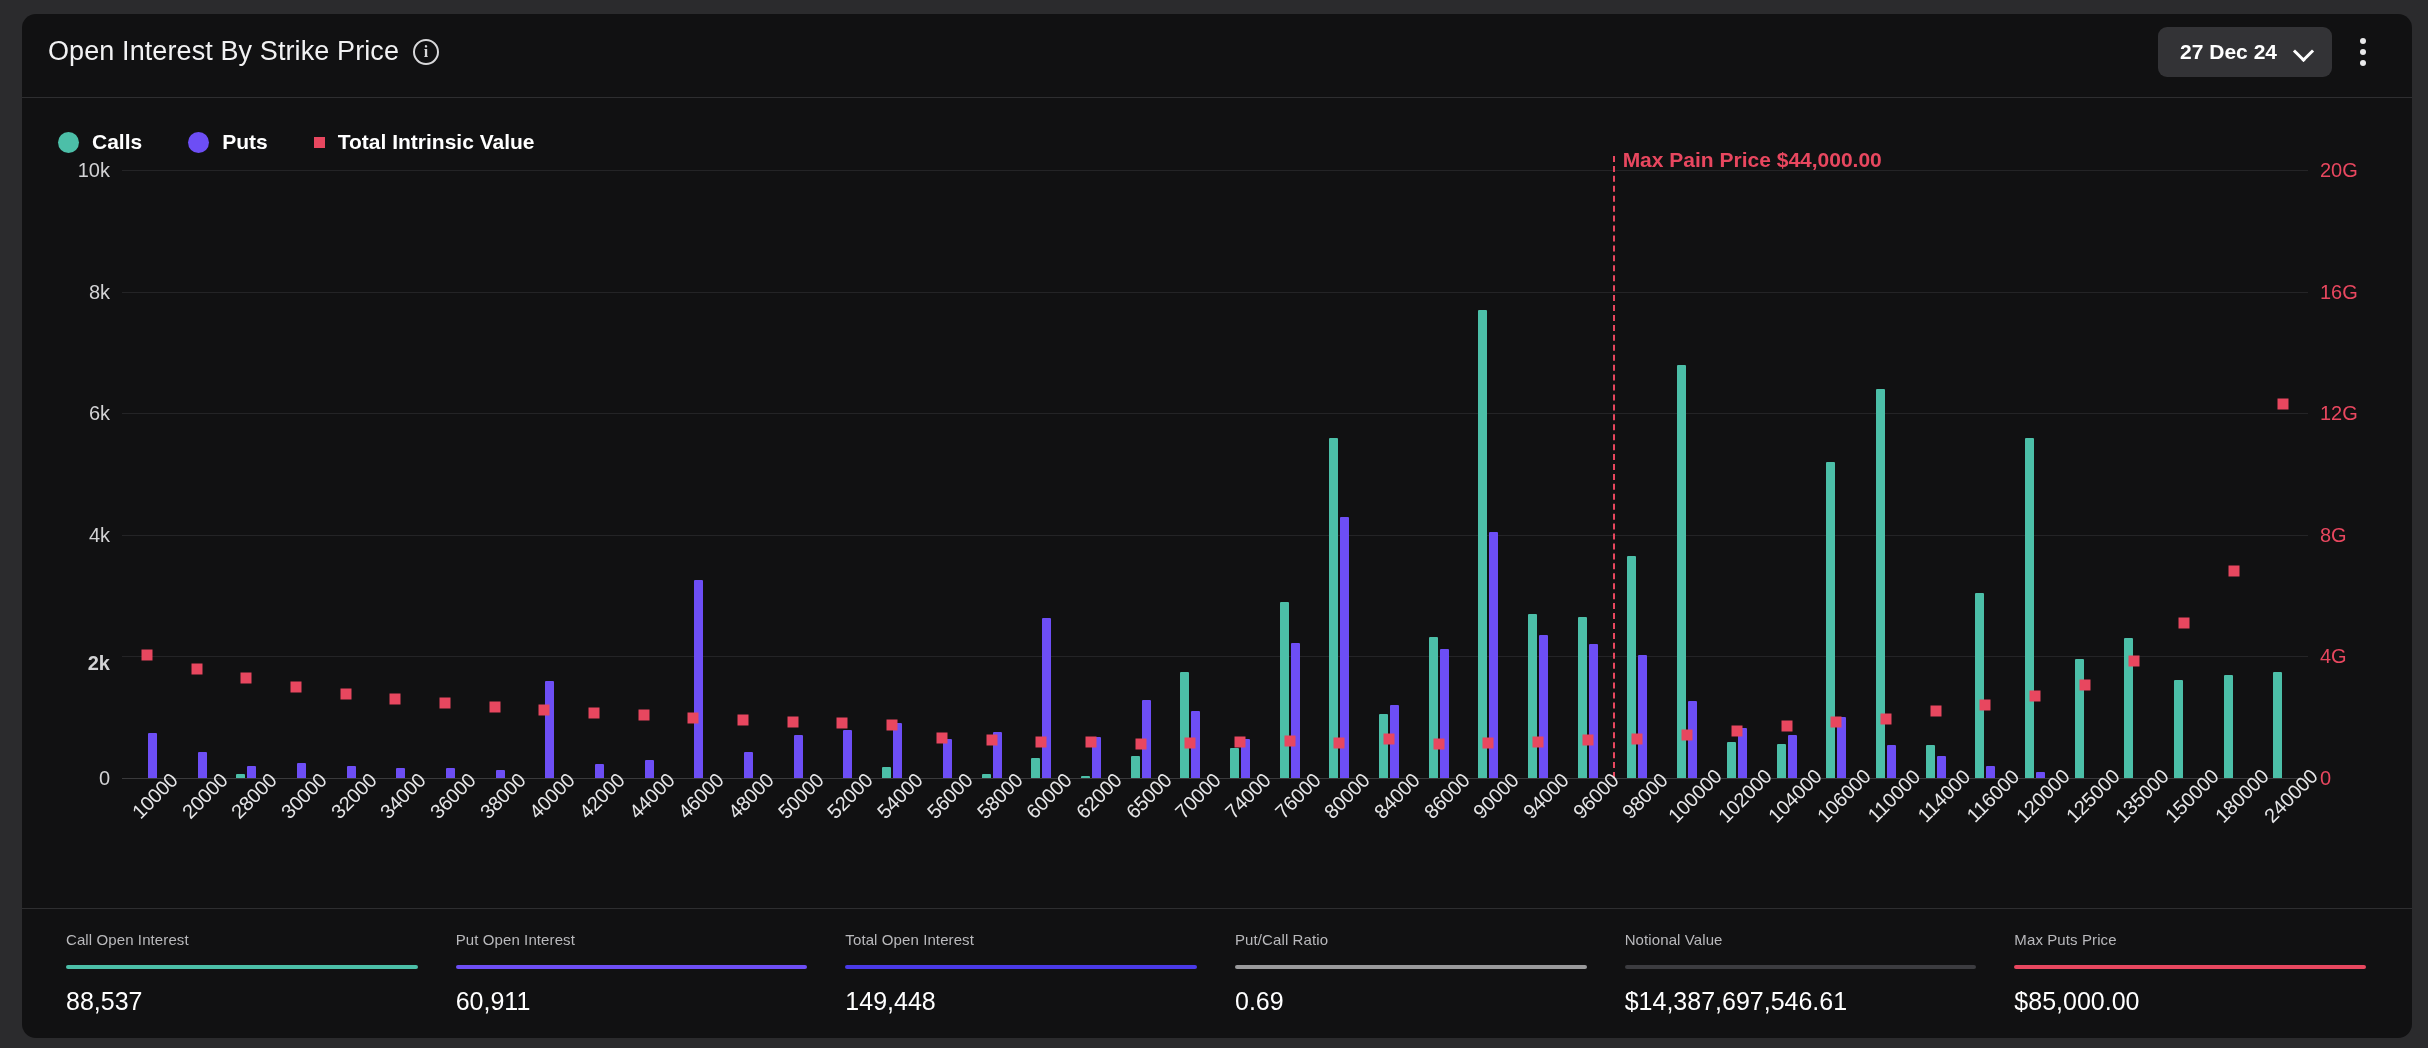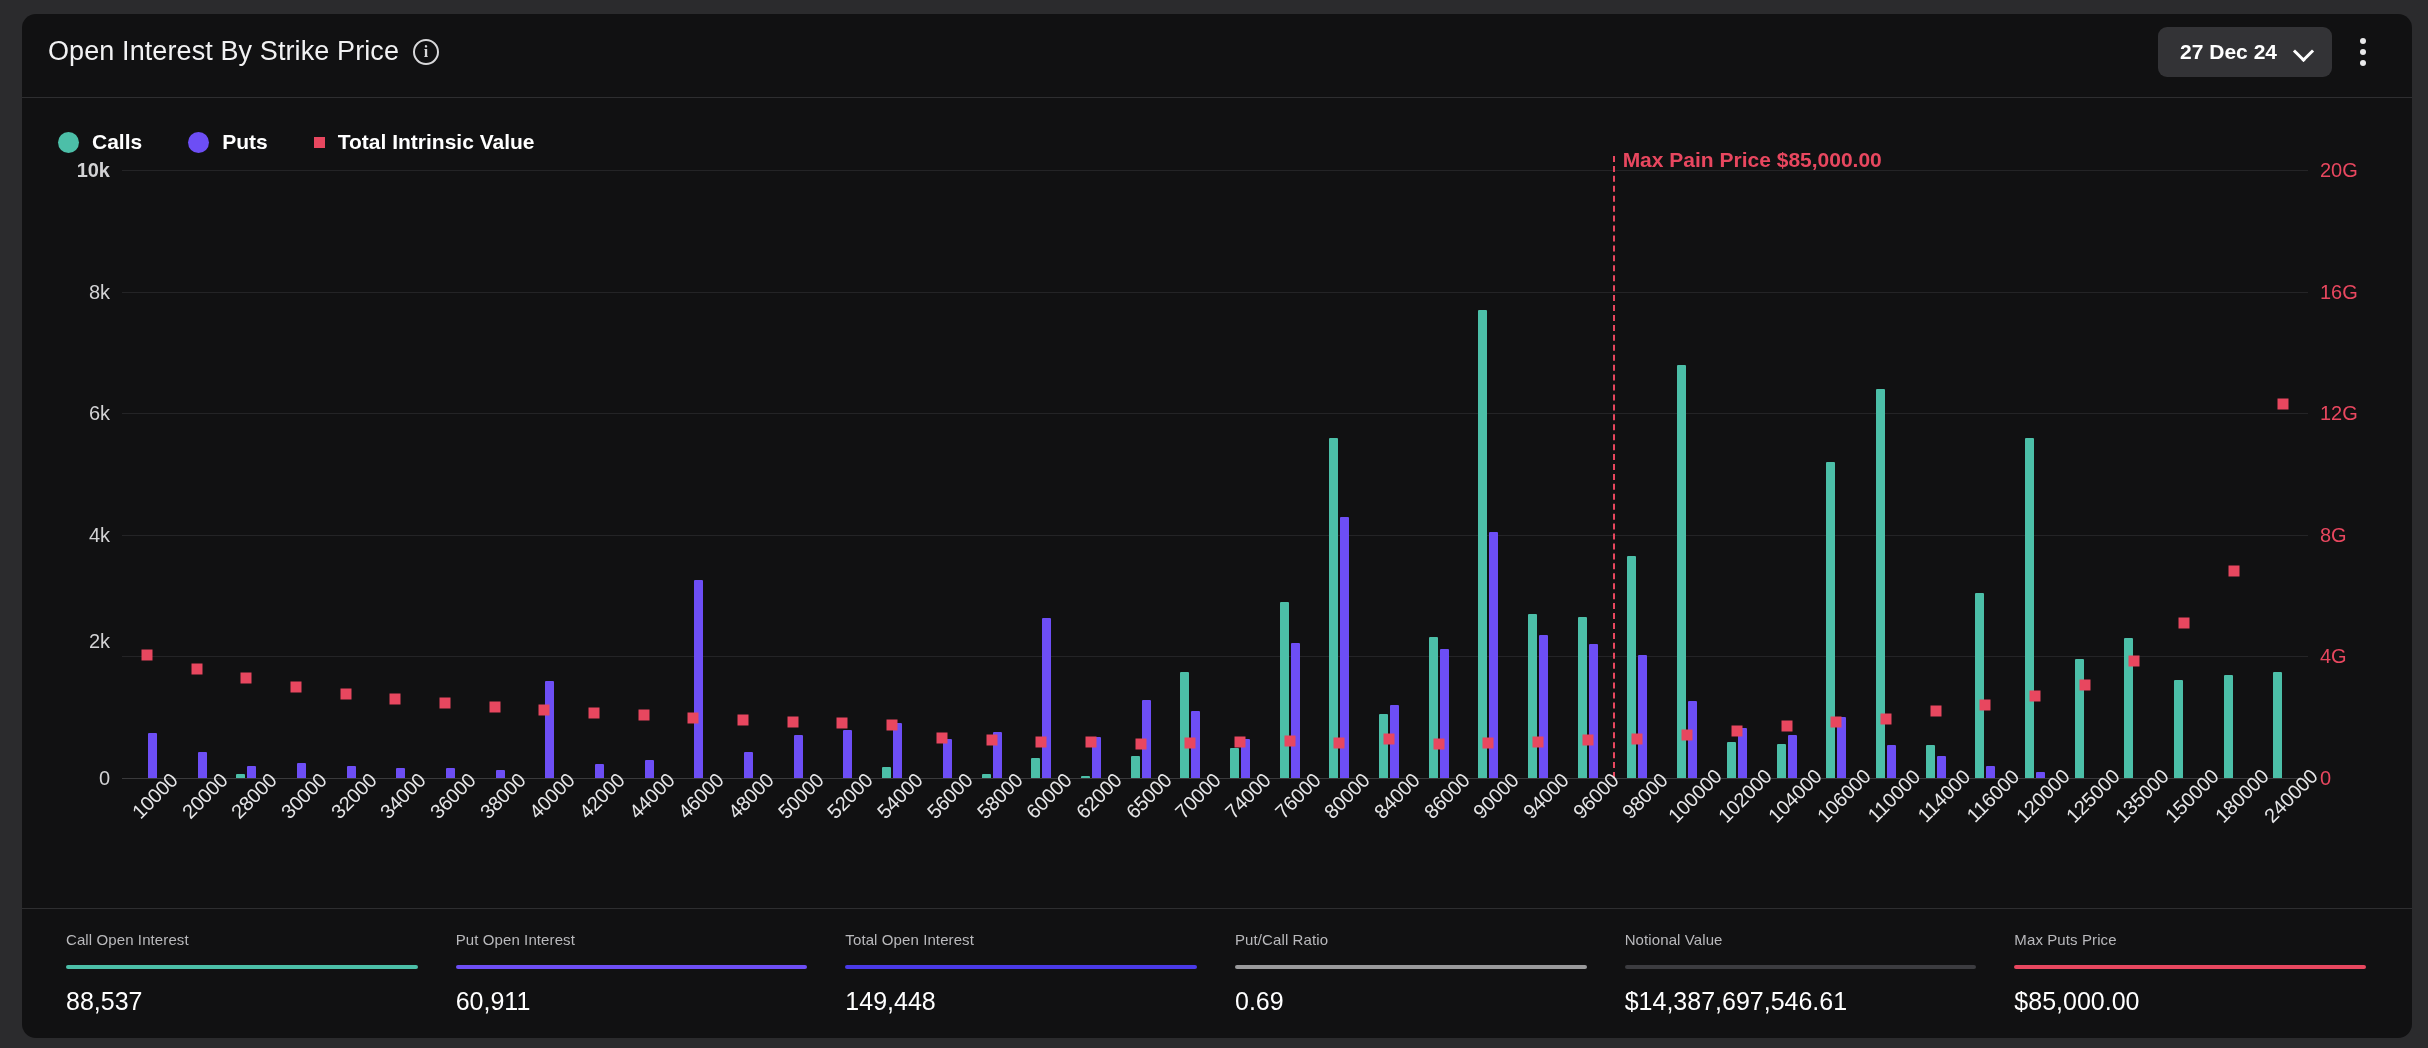--- a/index.html
+++ b/index.html
@@ -182,25 +182,25 @@
     </div>
     <div class="lg">
       <span class="sq" style="background:#e8475f"></span>
       <span class="lbl">Total Intrinsic Value</span>
     </div>
   </div>
 
   <div class="plot-wrap">
     <div class="axis-left" id="axisL">
         <div class="tk" style="top: 608px;">0</div>
-        <div class="tk" style="top: 471px;">2k</div>
+        <div class="tk" style="top: 493px; font-weight: bold;">2k</div>
         <div class="tk" style="top: 364.8px; text-align: right;">4k</div>
         <div class="tk" style="top: 243.2px;">6k</div>
         <div class="tk" style="top: 121.6px;">8k</div>
-        <div class="tk" style="top: 0px; font-weight: bold;">10k</div>
+        <div class="tk" style="top: 0px;">10k</div>
       </div>
     <div class="axis-right" id="axisR">
         <div class="tk" style="top: 608px;">0</div>
         <div class="tk" style="top: 486.4px;">4G</div>
         <div class="tk" style="top: 364.8px;">8G</div>
         <div class="tk" style="top: 243.2px;">12G</div>
         <div class="tk" style="top: 121.6px;">16G</div>
         <div class="tk" style="top: 0px;">20G</div>
       </div>
     <div class="grid" id="grid">
@@ -360,21 +360,21 @@
         <div class="cat">
           <div class="bar call" style="height: 161.12px;"></div>
           <div class="bar put" style="height: 133.76px;"></div>
           <div class="tiv" style="bottom: 38.304px;"></div>
         </div>
         <div class="cat">
           <div class="bar call" style="height: 221.92px;"></div>
           <div class="bar put" style="height: 122.816px;"></div>
           <div class="tiv" style="bottom: 38.912px;"></div>
           <div class="maxpain-line" style="left: 0px;"></div>
-          <div class="maxpain-lbl" style="left: 10px;">Max Pain Price $85,000.00</div>
+          <div class="maxpain-lbl" style="left: 10px;">Max Pain Price $44,000.00</div>
         </div>
         <div class="cat">
           <div class="bar call" style="height: 413.44px;"></div>
           <div class="bar put" style="height: 76.608px;"></div>
           <div class="tiv" style="bottom: 43.472px;"></div>
         </div>
         <div class="cat">
           <div class="bar call" style="height: 36.48px;"></div>
           <div class="bar put" style="height: 50.464px;"></div>
           <div class="tiv" style="bottom: 47.424px;"></div>

